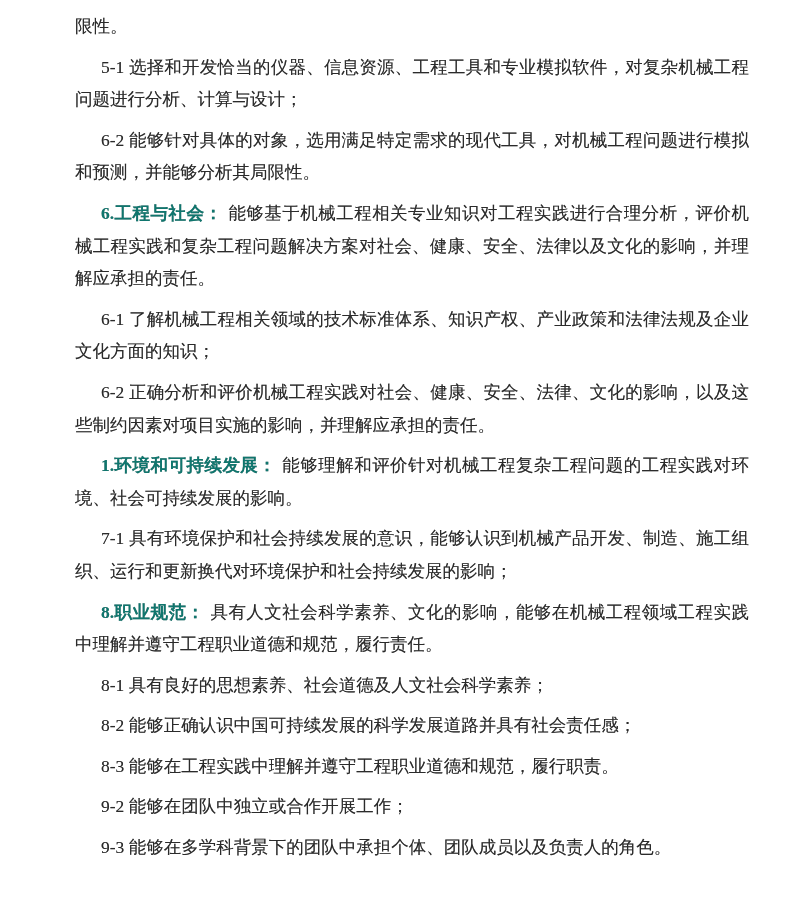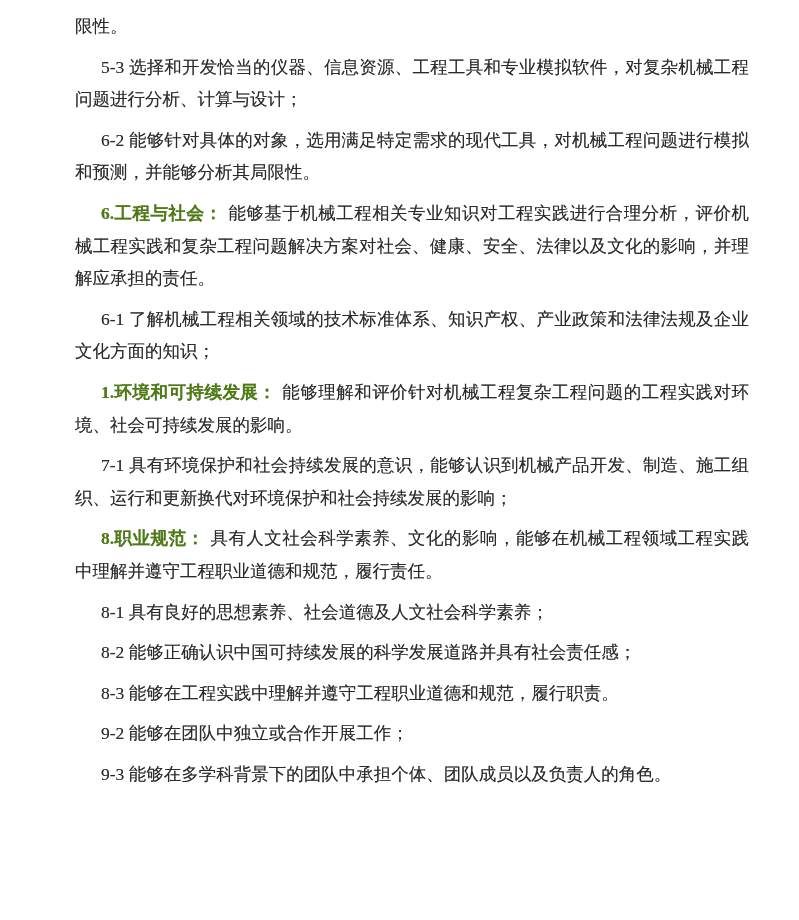--- a/index.html
+++ b/index.html
@@ -24,34 +24,35 @@
     line-height: 32.6px;
     color: #2b2b2b;
     text-align: justify;
     text-shadow: 0 0 0.5px rgba(70,70,70,0.55);
   }
   .doc-body p.indent {
     text-indent: 26px;
   }
   .doc-body .lead {
     font-weight: 700;
-    color: #4d7c0f;
+    color: #0f766e;
     margin-right: 6px;
   }
 </style>
 </head>
 <body>
 
 <div class="page">
   <div class="doc-body">
       <p><span>限性。</span></p>
-      <p class="indent"><span>5-3 选择和开发恰当的仪器、信息资源、工程工具和专业模拟软件，对复杂机械工程问题进行分析、计算与设计；</span></p>
+      <p class="indent"><span>5-1 选择和开发恰当的仪器、信息资源、工程工具和专业模拟软件，对复杂机械工程问题进行分析、计算与设计；</span></p>
       <p class="indent"><span>6-2 能够针对具体的对象，选用满足特定需求的现代工具，对机械工程问题进行模拟和预测，并能够分析其局限性。</span></p>
       <p class="indent"><b class="lead">6.工程与社会：</b><span>能够基于机械工程相关专业知识对工程实践进行合理分析，评价机械工程实践和复杂工程问题解决方案对社会、健康、安全、法律以及文化的影响，并理解应承担的责任。</span></p>
       <p class="indent"><span>6-1 了解机械工程相关领域的技术标准体系、知识产权、产业政策和法律法规及企业文化方面的知识；</span></p>
+      <p class="indent"><span>6-2 正确分析和评价机械工程实践对社会、健康、安全、法律、文化的影响，以及这些制约因素对项目实施的影响，并理解应承担的责任。</span></p>
       <p class="indent"><b class="lead">1.环境和可持续发展：</b><span>能够理解和评价针对机械工程复杂工程问题的工程实践对环境、社会可持续发展的影响。</span></p>
       <p class="indent"><span>7-1 具有环境保护和社会持续发展的意识，能够认识到机械产品开发、制造、施工组织、运行和更新换代对环境保护和社会持续发展的影响；</span></p>
       <p class="indent"><b class="lead">8.职业规范：</b><span>具有人文社会科学素养、文化的影响，能够在机械工程领域工程实践中理解并遵守工程职业道德和规范，履行责任。</span></p>
       <p class="indent"><span>8-1 具有良好的思想素养、社会道德及人文社会科学素养；</span></p>
       <p class="indent"><span>8-2 能够正确认识中国可持续发展的科学发展道路并具有社会责任感；</span></p>
       <p class="indent"><span>8-3 能够在工程实践中理解并遵守工程职业道德和规范，履行职责。</span></p>
       <p class="indent"><span>9-2 能够在团队中独立或合作开展工作；</span></p>
       <p class="indent"><span>9-3 能够在多学科背景下的团队中承担个体、团队成员以及负责人的角色。</span></p>
       <p class="indent"></p>
     </div>

